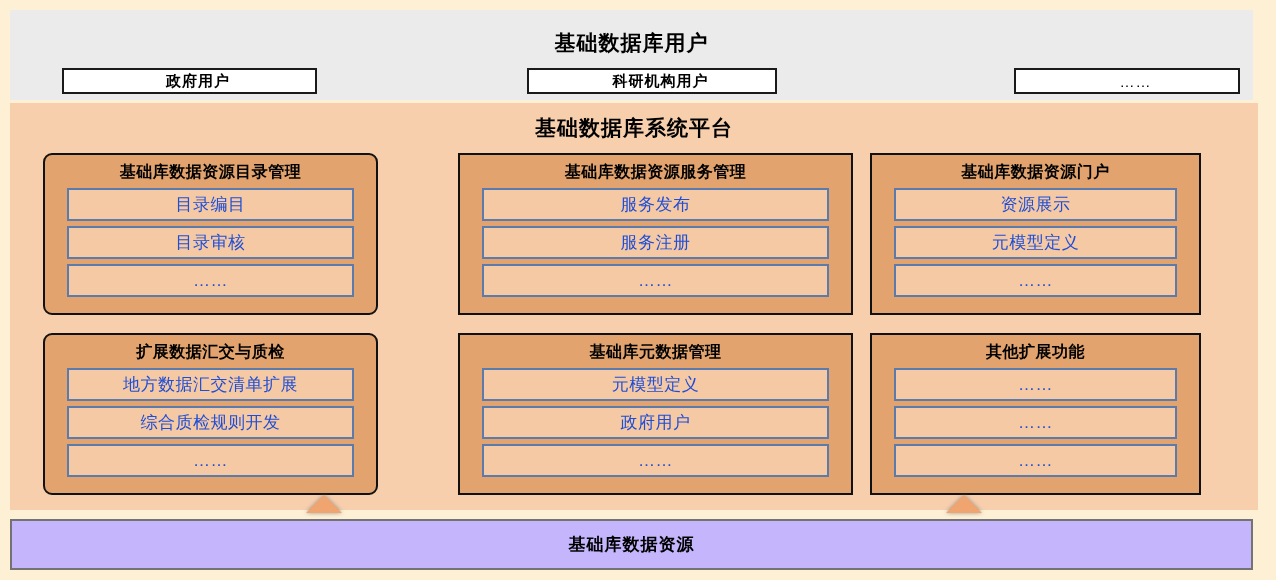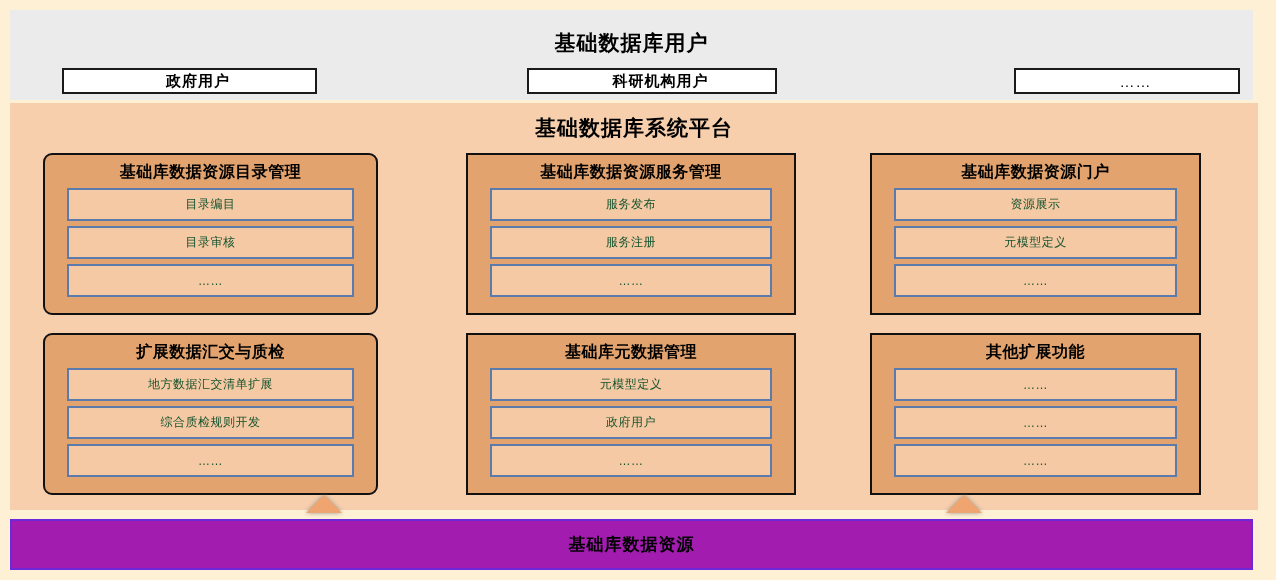--- a/index.html
+++ b/index.html
@@ -65,49 +65,49 @@
     line-height:20px;
   }
   .items{padding:0 22px 8px 22px;}
   .item{
     background:#f5c9a4;
     border:2px solid #5a7bab;
     box-sizing:border-box;
     height:33px;
     margin-bottom:5px;
     display:flex;align-items:center;justify-content:center;
-    font-size:12px;color:#14532d;
+    font-size:17px;color:#1d4ed8;
     letter-spacing:.5px;
   }
   .item:last-child{margin-bottom:0;}
 
   
   .c0{left:33px;width:335px;border-radius:9px;}
-  .c1{left:448px;width:330px;margin-left:8px;}
+  .c1{left:448px;width:395px;}
   .c2{left:860px;width:331px;}
   .r0{top:5px;height:162px;}
   .r1{top:185px;height:162px;}
 
   
   .marker{
     position:absolute;
     width:0;height:0;
     border-left:18px solid transparent;
     border-right:18px solid transparent;
     border-bottom:18px solid #f0a571;
     filter:drop-shadow(0 0 2px rgba(120,120,120,.75));
   }
   .m0{left:306px;top:495px;}
   .m1{left:946px;top:495px;}
 
   
   .resource-band{
     position:absolute;left:10px;top:519px;width:1243px;height:51px;
-    background:#a21caf;
-    border:2px solid #6d28d9;
+    background:#c4b5fd;
+    border:2px solid #737373;
     box-sizing:border-box;
     display:flex;align-items:center;justify-content:center;
   }
   .resource-title{
     font-size:17px;font-weight:bold;color:#000;letter-spacing:1px;
   }
 </style>
 </head>
 <body>
 

